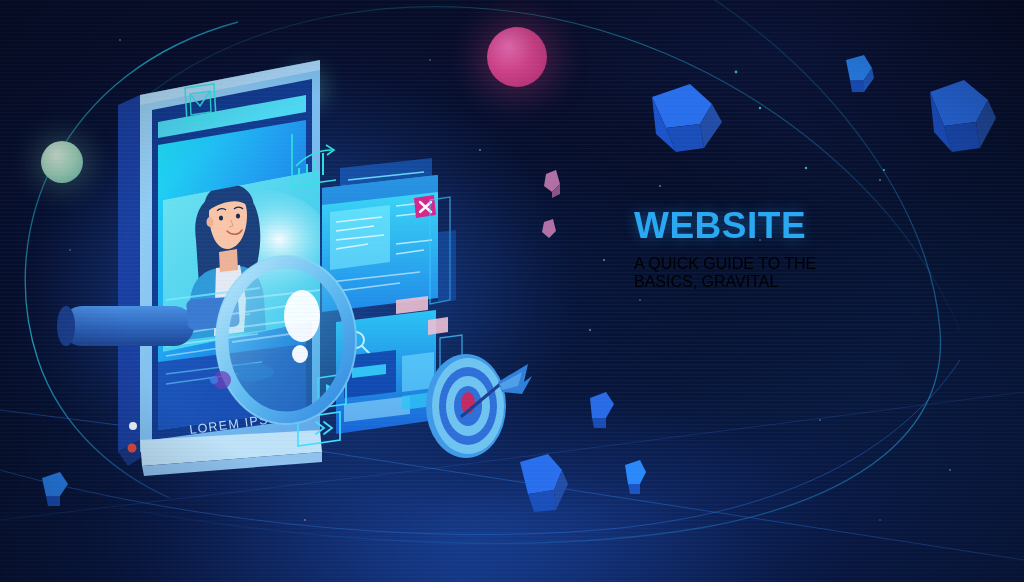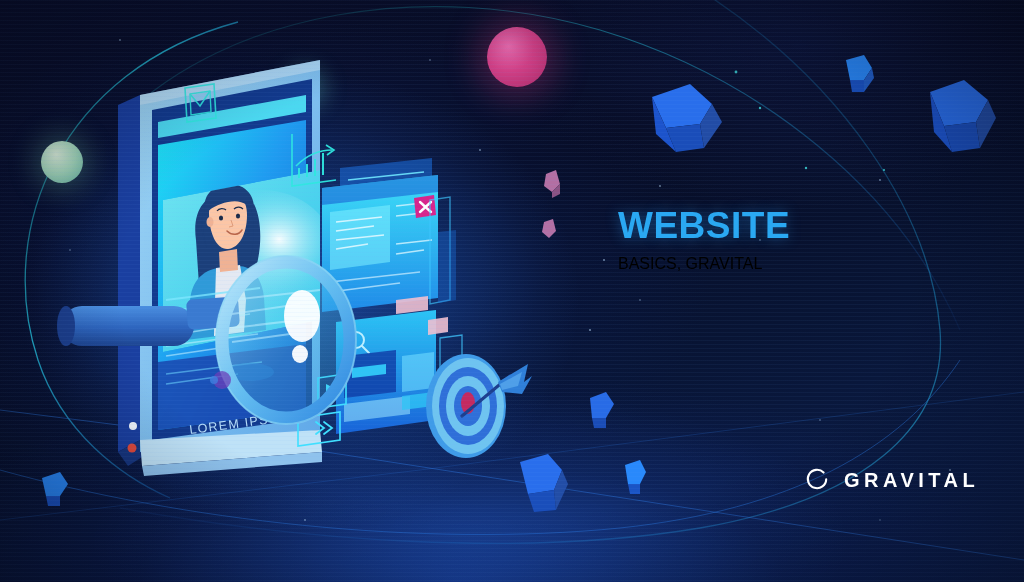--- a/index.html
+++ b/index.html
@@ -30,21 +30,21 @@
     position:absolute;inset:0;
     background:radial-gradient(ellipse 85% 85% at 50% 50%, rgba(0,0,0,0) 45%, rgba(2,4,16,0.65) 100%);
     pointer-events:none;
   }
 
   .layer{position:absolute;inset:0;}
   svg{display:block;overflow:visible;}
 
   
   #text-block{
-    position:absolute;left:618px;top:206px;width:370px;
+    position:absolute;left:634px;top:206px;width:370px;
   }
   .h-main{
     font-weight:bold;
     font-size:37px;
     line-height:40px;
     letter-spacing:0.5px;
     color:#2aa8f2;
     text-shadow:0 0 14px rgba(40,150,240,0.45);
     margin:0;
   }
@@ -465,26 +465,19 @@
 
   <div class="scanlines"></div>
   <div class="vignette"></div>
 
   <div id="text-block">
     <h1 class="h-main">
       <div>WEBSITE</div>
     </h1>
     <p class="h-sub">
       </p>
+      <div>A QUICK GUIDE TO THE</div>
       <div>BASICS, GRAVITAL</div>
     <p></p>
   </div>
 
-  <div id="logo">
-    <span class="mark">
-      <svg width="25" height="25" viewBox="0 0 25 25">
-        <path d="M 17.6,4.6 A 9.2,9.2 0 1 0 20.2,11.2" fill="none" stroke="#ffffff" stroke-width="2.1" stroke-linecap="round"></path>
-      </svg>
-    </span>
-    <span class="wordmark">GRAVITAL</span>
-  </div>
 
 </div>
 
 </body></html>

